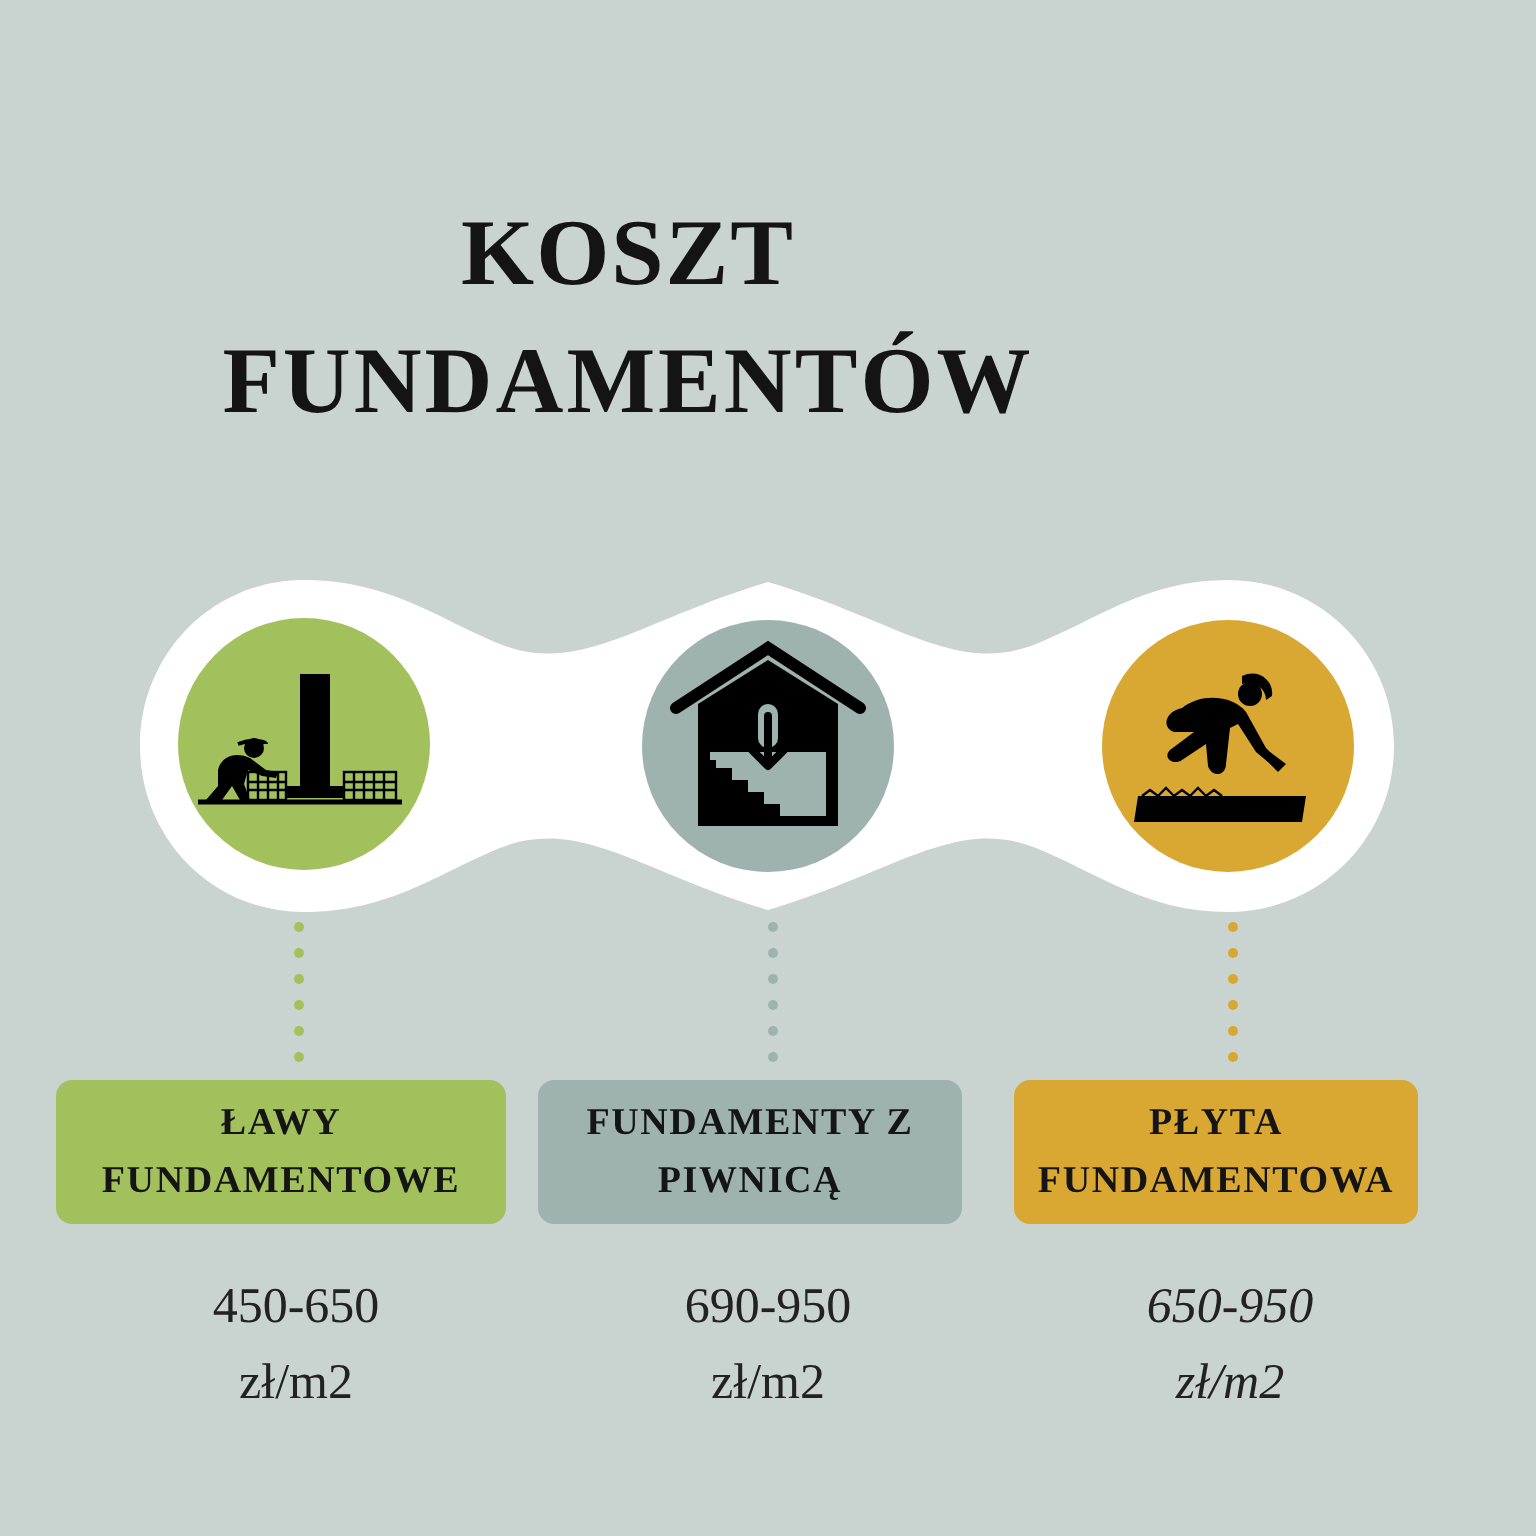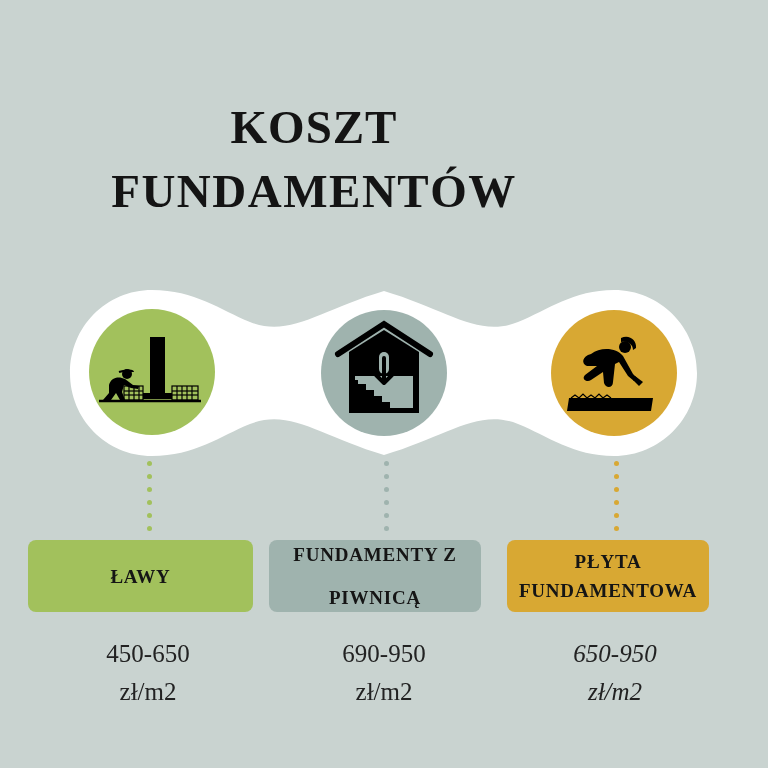--- a/index.html
+++ b/index.html
@@ -129,22 +129,23 @@
   <div class="dot" style="background:#d8a833"></div>
     <div class="dot" style="background:#d8a833"></div>
     <div class="dot" style="background:#d8a833"></div>
   <div class="dot" style="background:#d8a833"></div>
     <div class="dot" style="background:#d8a833"></div>
     <div class="dot" style="background:#d8a833"></div>
 </div>
 
 <div class="label-box" style="left:28px; width:225px; background:#a2c15c;">
   <span>ŁAWY</span>
+  <span>FUNDAMENTOWE</span>
 </div>
-<div class="label-box" style="left:269px; width:212px; background:#9fb3ae;justify-content:space-between;">
+<div class="label-box" style="left:269px; width:212px; background:#9fb3ae;">
   <span>FUNDAMENTY Z</span>
   <span>PIWNICĄ</span>
 </div>
 <div class="label-box" style="left:507px; width:202px; background:#d8a833;">
   <span>PŁYTA</span>
   <span>FUNDAMENTOWA</span>
 </div>
 
 <div class="price" style="left:48px; width:200px;">
   <div>450-650</div>

